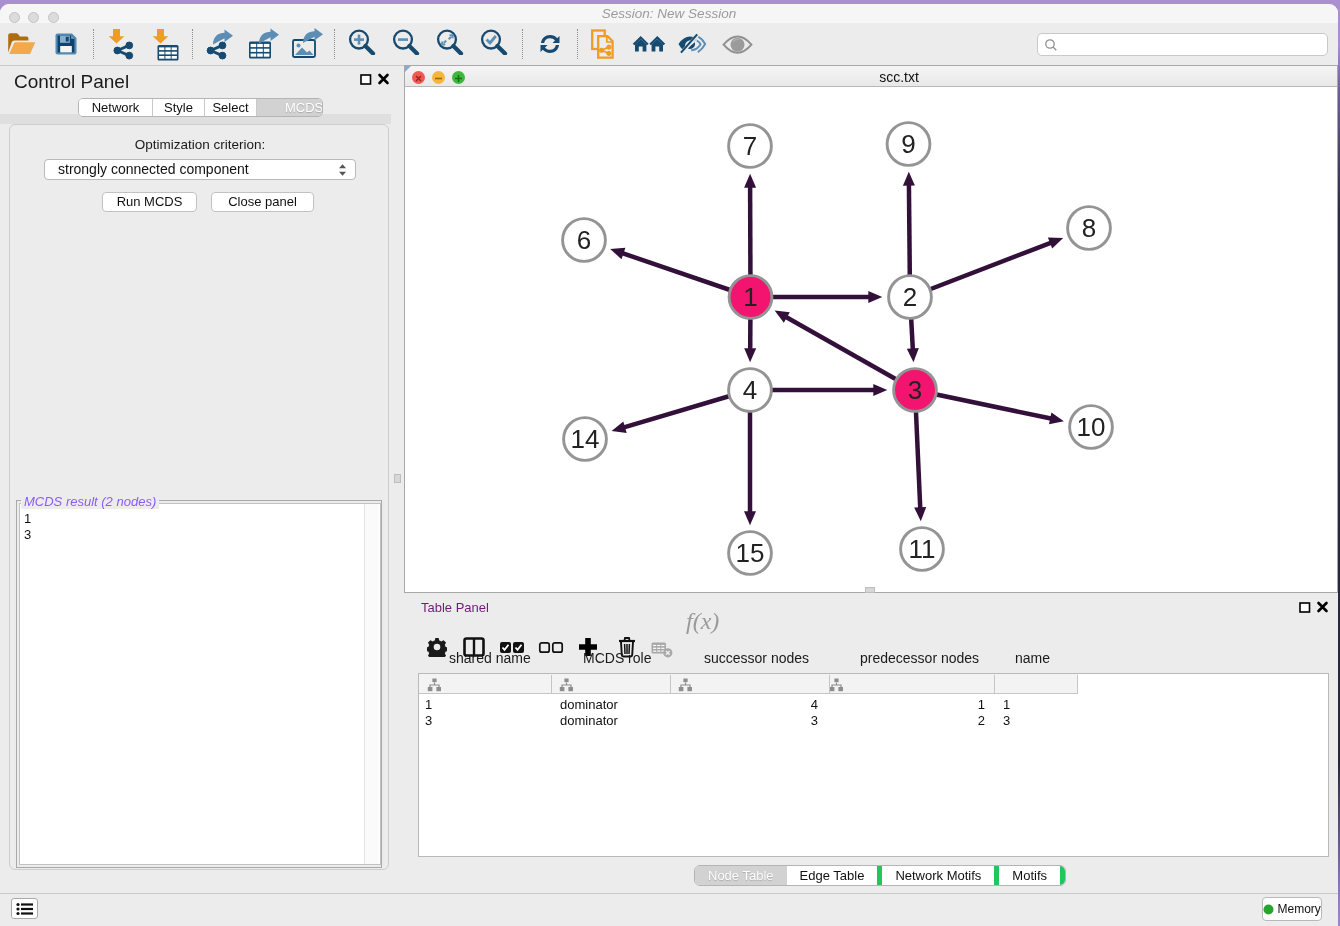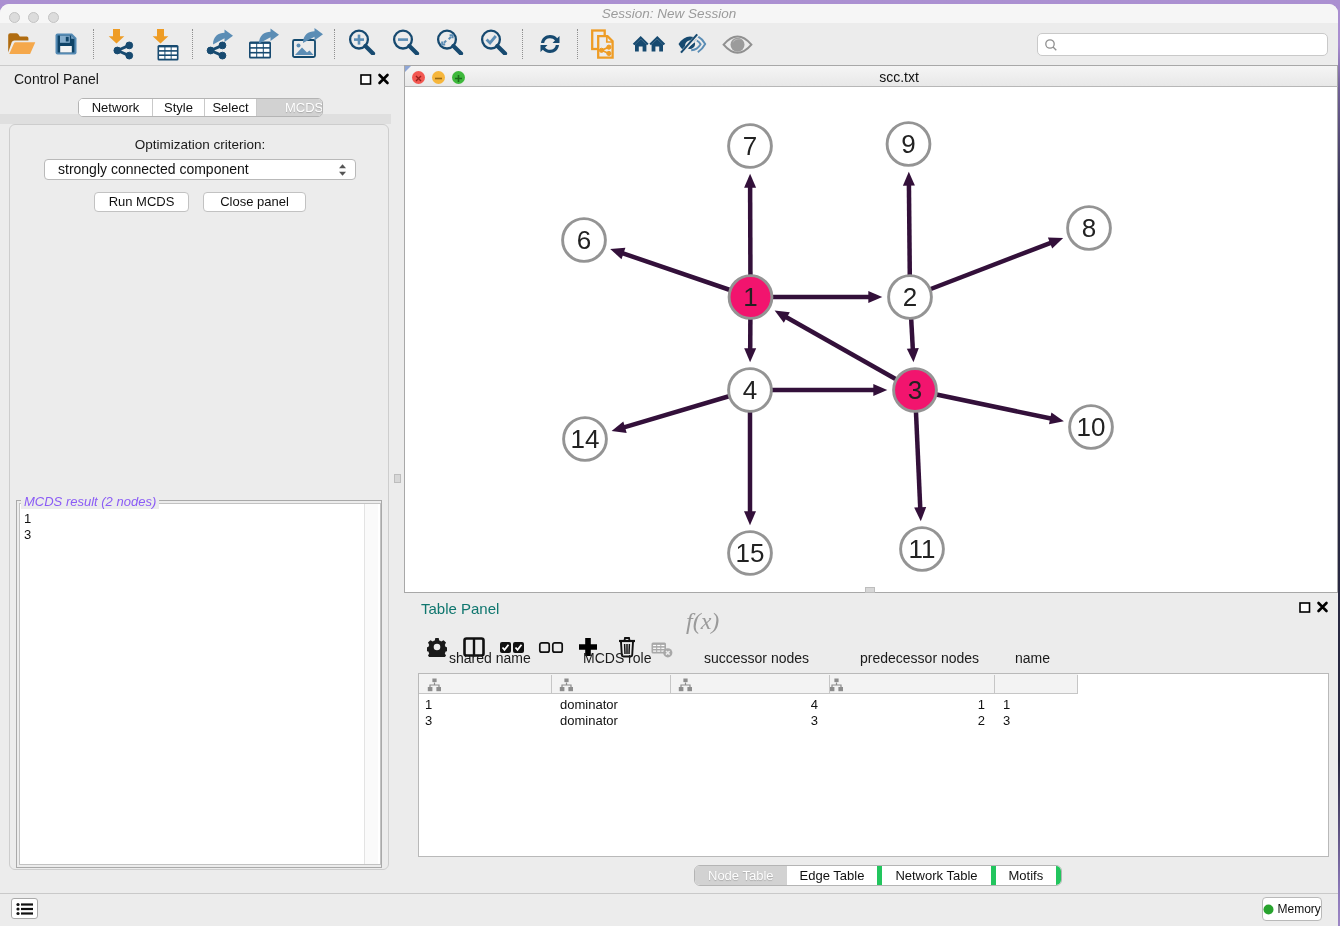--- a/index.html
+++ b/index.html
@@ -4,40 +4,40 @@
 html,body { width:1340px; height:926px; overflow:hidden; font-family:"Liberation Sans",sans-serif; }
 body { background:linear-gradient(180deg,#ab90d1 0px,#a98dd0 45px,#6f5f96 90px,#2c2b47 210px,#26263f 760px,#8b78b8 890px,#9d87c6 926px); position:relative; }
 .abs { position:absolute; }
 #win { left:0; top:4px; width:1338px; height:922px; border-radius:9px 9px 0 0; background:#ececec; }
 #titlebar { left:0; top:4px; width:1338px; height:19px; border-radius:9px 9px 0 0; background:#f6f6f6;font-style:italic; }
 #title { width:100%; text-align:center; font-size:13.5px; color:#9b9b9b; line-height:20px; }
 .tl { position:absolute; top:7.5px; width:11.4px; height:11.4px; border-radius:50%; background:#dcdcdc; border:1px solid #c3c3c3; }
 #toolbar { left:0; top:23px; width:1338px; height:43px; background:#ececec; border-bottom:1px solid #cbcbcb; }
 .vsep { position:absolute; top:29px; height:30px; width:0; border-left:1px dotted #8f8f8f; }
 #search { left:1037px; top:33px; width:291px; height:23px; background:#fff; border:1px solid #c9c9c9; border-radius:5px; }
-#cp-title { left:14px; top:71px; font-size:14px; color:#1a1a1a; }
+#cp-title { left:14px; top:71px; font-size:19px; color:#1a1a1a; }
 #tabbar { left:78px; top:98px; height:19px; display:flex; border:1px solid #b4b4b4; border-radius:5px; overflow:hidden; background:#fff; }
 .tab { font-size:13px; line-height:18px; text-align:center; color:#111; border-right:1px solid #c9c9c9; background:#fff; }
 .tab.sel { background:#d2d2d2; color:#fff; border-right:none; text-shadow:0 1px 1px #aaa;padding-left:28px; }
 #cp-inner { left:9px; top:124px; width:380px; height:746px; background:#ececec; border:1px solid #cdcdcd; border-radius:6px; }
 #cp-shade { left:0px; top:114px; width:391px; height:10px; background:#dfdfdf; }
 #opt-label { left:0; top:137px; width:400px; text-align:center; font-size:13.5px; color:#1a1a1a; }
 #dropdown { left:44px; top:159px; width:312px; height:21px; background:#fff; border:1px solid #b9b9b9; border-radius:4px; font-size:14px; line-height:19px; padding-left:13px; color:#111; }
-.btn { position:absolute; height:20px; background:#fff; border:1px solid #c2c2c2; border-radius:4px; font-size:13px; text-align:center; line-height:18px; color:#111; }
+.btn { position:absolute; height:20px; background:#fff; border:1px solid #c2c2c2; border-radius:4px; font-size:13px; text-align:center; line-height:18px; color:#111;margin-left:8px; }
 #fieldset { left:16px; top:500px; width:366px; height:368px; border:1px solid #a9a9a9; }
 #fs-legend { left:21px; top:494px; background:#ececec; font-size:13px; padding:0 3px; color:#8b5cf6;font-style:italic; }
 #fs-white { left:19px; top:503px; width:362px; height:362px; background:#fff; border:1px solid #c2c2c2; }
 #fs-scroll { left:364px; top:504px; width:14px; height:360px; background:#fafafa; border-left:1px solid #e3e3e3; }
 #fs-text { left:24px; top:511px; font-size:13px; color:#111; line-height:16px; }
 #netframe { left:404px; top:65px; width:934px; height:528px; border:1px solid #a8a8a8; background:#fff; }
 #nettitle { left:404px; top:65px; width:934px; height:22px; background:linear-gradient(#f5f5f5,#e8e8e8); border:1px solid #a8a8a8; border-bottom:1px solid #b7b7b7; }
 .mtl { position:absolute; top:70.5px; width:13px; height:13px; border-radius:50%; }
 #netname { left:404px; top:69px; width:990px; text-align:center; font-size:14px; color:#111; }
 #tablepanel { left:404px; top:593px; width:934px; height:300px; background:#ececec; }
-#tp-title { left:421px; top:600px; font-size:15px; color:#0f766e;text-align:center; }
+#tp-title { left:421px; top:600px; font-size:13px; color:#701a75;text-align:center; }
 #tp-table { left:418px; top:673px; width:911px; height:184px; background:#fff; border:1px solid #b9b9b9; }
 #tp-header { left:419px; top:674px; width:659px; height:20px; background:#f3f3f3; border-bottom:1px solid #c6c6c6; }
 .th { position:absolute; top:650px; font-size:14px; color:#1a1a1a; }
 .thsep { position:absolute; top:675px; height:19px; width:0; border-left:1px solid #c6c6c6; }
 .td { position:absolute; font-size:13px; color:#111; }
 #bot-tabbar { left:694px; top:865px; height:21px; display:flex; border:1px solid #b4b4b4; border-radius:6px; overflow:hidden; background:#fff; }
 .btab { font-size:13px; line-height:20px; padding:0 13px; color:#111; border-right:5px solid #22c55e; background:#fff; }
 .btab.sel { background:#d2d2d2; color:#fdfdfd; border-right:none; text-shadow:0 1px 1px #aaa; }
 #statusbar { left:0; top:893px; width:1338px; height:33px; background:#ececec; border-top:1px solid #c9c9c9; }
 #memory { left:1262px; top:897px; width:60px; height:24px; background:#fff; border:1px solid #b9b9b9; border-radius:4px; font-size:12px; color:#111; text-align:center; line-height:22px; }
@@ -377,21 +377,21 @@
 <div class="td" style="left:829px;top:697px;width:156px;text-align:right">1</div>
 <div class="td" style="left:1003px;top:697px">1</div>
 <div class="td" style="left:425px;top:713px">3</div>
 <div class="td" style="left:560px;top:713px">dominator</div>
 <div class="td" style="left:670px;top:713px;width:148px;text-align:right">3</div>
 <div class="td" style="left:829px;top:713px;width:156px;text-align:right">2</div>
 <div class="td" style="left:1003px;top:713px">3</div>
 <div class="abs" id="bot-tabbar">
     <div class="btab sel">Node Table</div>
     <div class="btab">Edge Table</div>
-    <div class="btab">Network Table</div>
+    <div class="btab">Network Motifs</div>
     <div class="btab">Motifs</div>
   </div>
 
 <div class="abs" id="statusbar"></div>
 <div class="abs" id="memory"><svg width="11" height="11" viewBox="0 0 11 11" style="vertical-align:-1.5px">
       <circle cx="5.5" cy="5.5" r="5" fill="#28a32e"></circle>
     </svg> Memory</div>
 <div class="abs" id="listbtn">
     <svg width="18" height="14" viewBox="0 0 18 14" style="position:absolute;left:4px;top:3px">
 <circle cx="2" cy="2.5" r="1.6" fill="#111"></circle>

